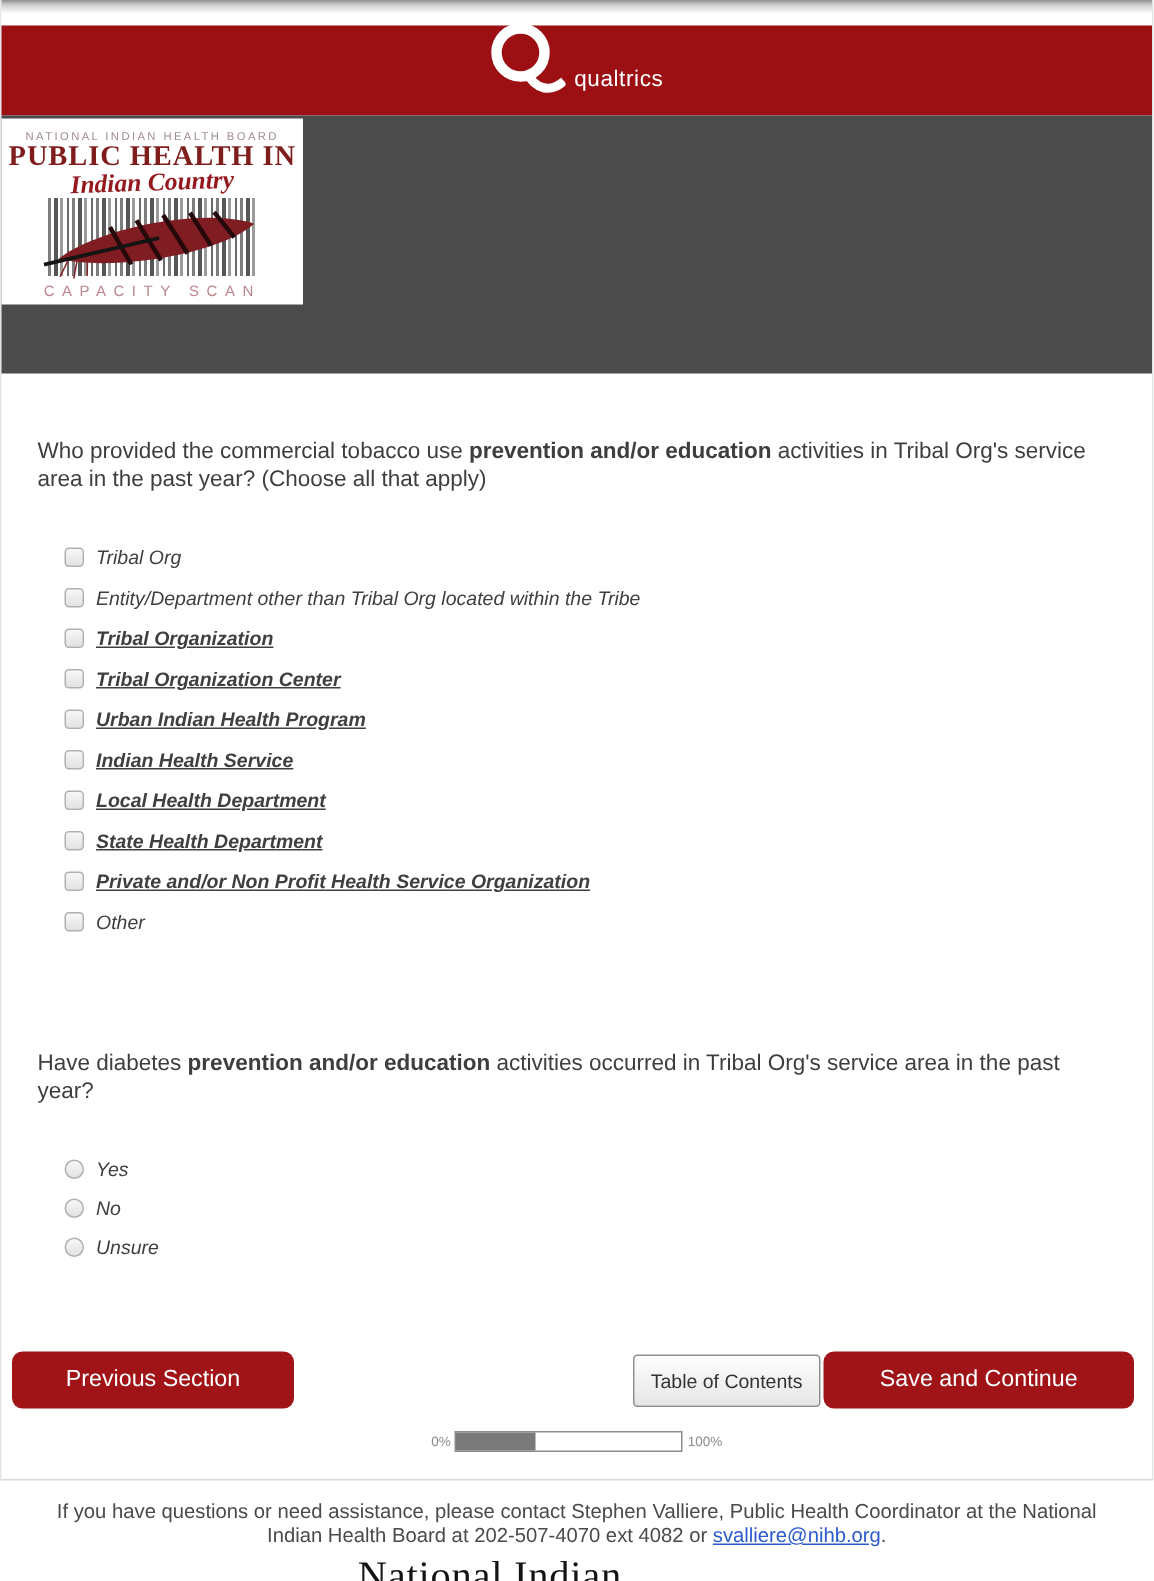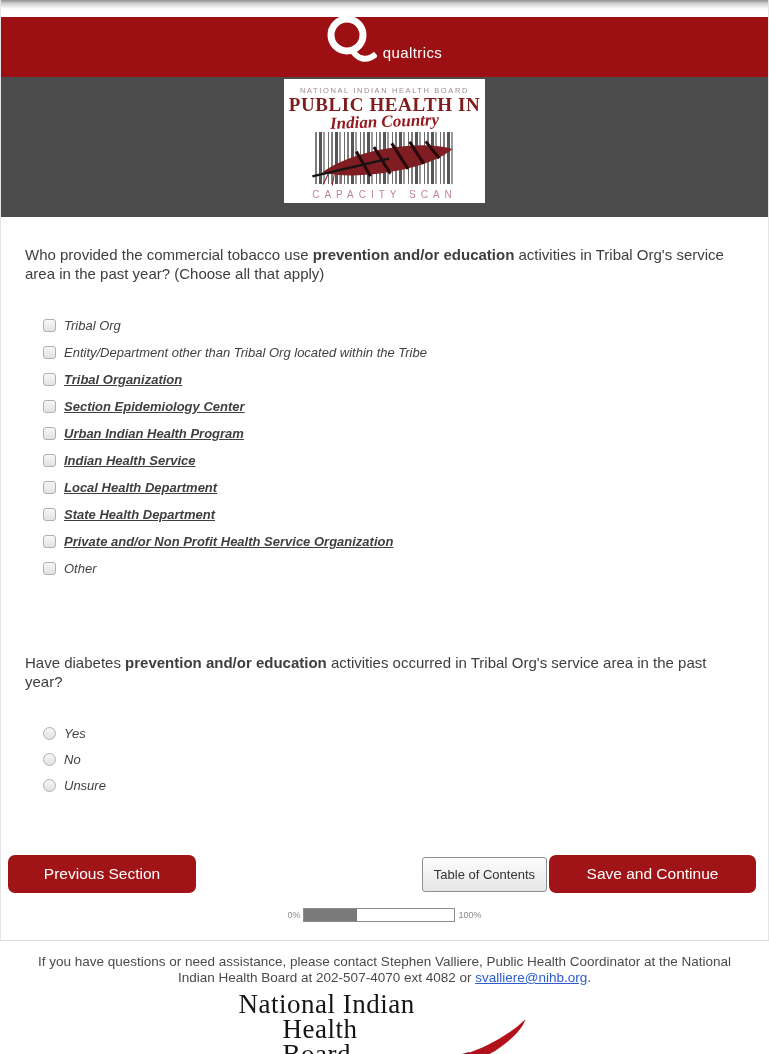--- a/index.html
+++ b/index.html
@@ -32,24 +32,24 @@
   .q-logo svg { display: block; }
   .q-word {
     color: #ffffff;
     font-size: 15px;
     letter-spacing: 0.4px;
     padding-bottom: 9px;
   }
 
   
   .hero-band {
-    height: 140px;
+    height: 172px;
     background: #4b4b4b;
     display: flex;
-    justify-content: center;
+    justify-content: flex-start;
   }
   .logo-box {
     width: 201px;
     height: 124px;
     margin-top: 2px;
     background: #ffffff;
     text-align: center;
     overflow: hidden;
   }
   .lb-org {
@@ -115,21 +115,21 @@
   }
   .content { padding: 0 24px 18px 24px; }
 
   .q-text {
     font-size: 15px;
     line-height: 19px;
     color: #3e3e3e;
     max-width: 700px;
   }
   .q-text b { font-weight: bold; }
-  .q1 .q-text { padding-top: 28px; }
+  .q1 .q-text { padding-top: 42px; }
   .q2 .q-text { padding-top: 71px; }
 
   .opt-list { margin-top: 29px; margin-left: 18px; font-style: italic; }
   .opt-row { display: flex; align-items: center; min-height: 27px; cursor: default; }
   .radio-list .opt-row { min-height: 26px; }
   .checkbox, .radio {
     flex: none;
     width: 13px;
     height: 13px;
     border: 1px solid #b0b0b0;
@@ -271,21 +271,21 @@
               <span class="opt-label">Entity/Department other than Tribal Org located within the Tribe</span>
             </div>
 
             <div class="opt-row">
               <span class="checkbox"></span>
               <span class="opt-label emph">Tribal Organization</span>
             </div>
 
             <div class="opt-row">
               <span class="checkbox"></span>
-              <span class="opt-label emph">Section Epidemiology Center</span>
+              <span class="opt-label emph">Tribal Organization Center</span>
             </div>
 
             <div class="opt-row">
               <span class="checkbox"></span>
               <span class="opt-label emph">Urban Indian Health Program</span>
             </div>
 
             <div class="opt-row">
               <span class="checkbox"></span>
               <span class="opt-label emph">Indian Health Service</span>

